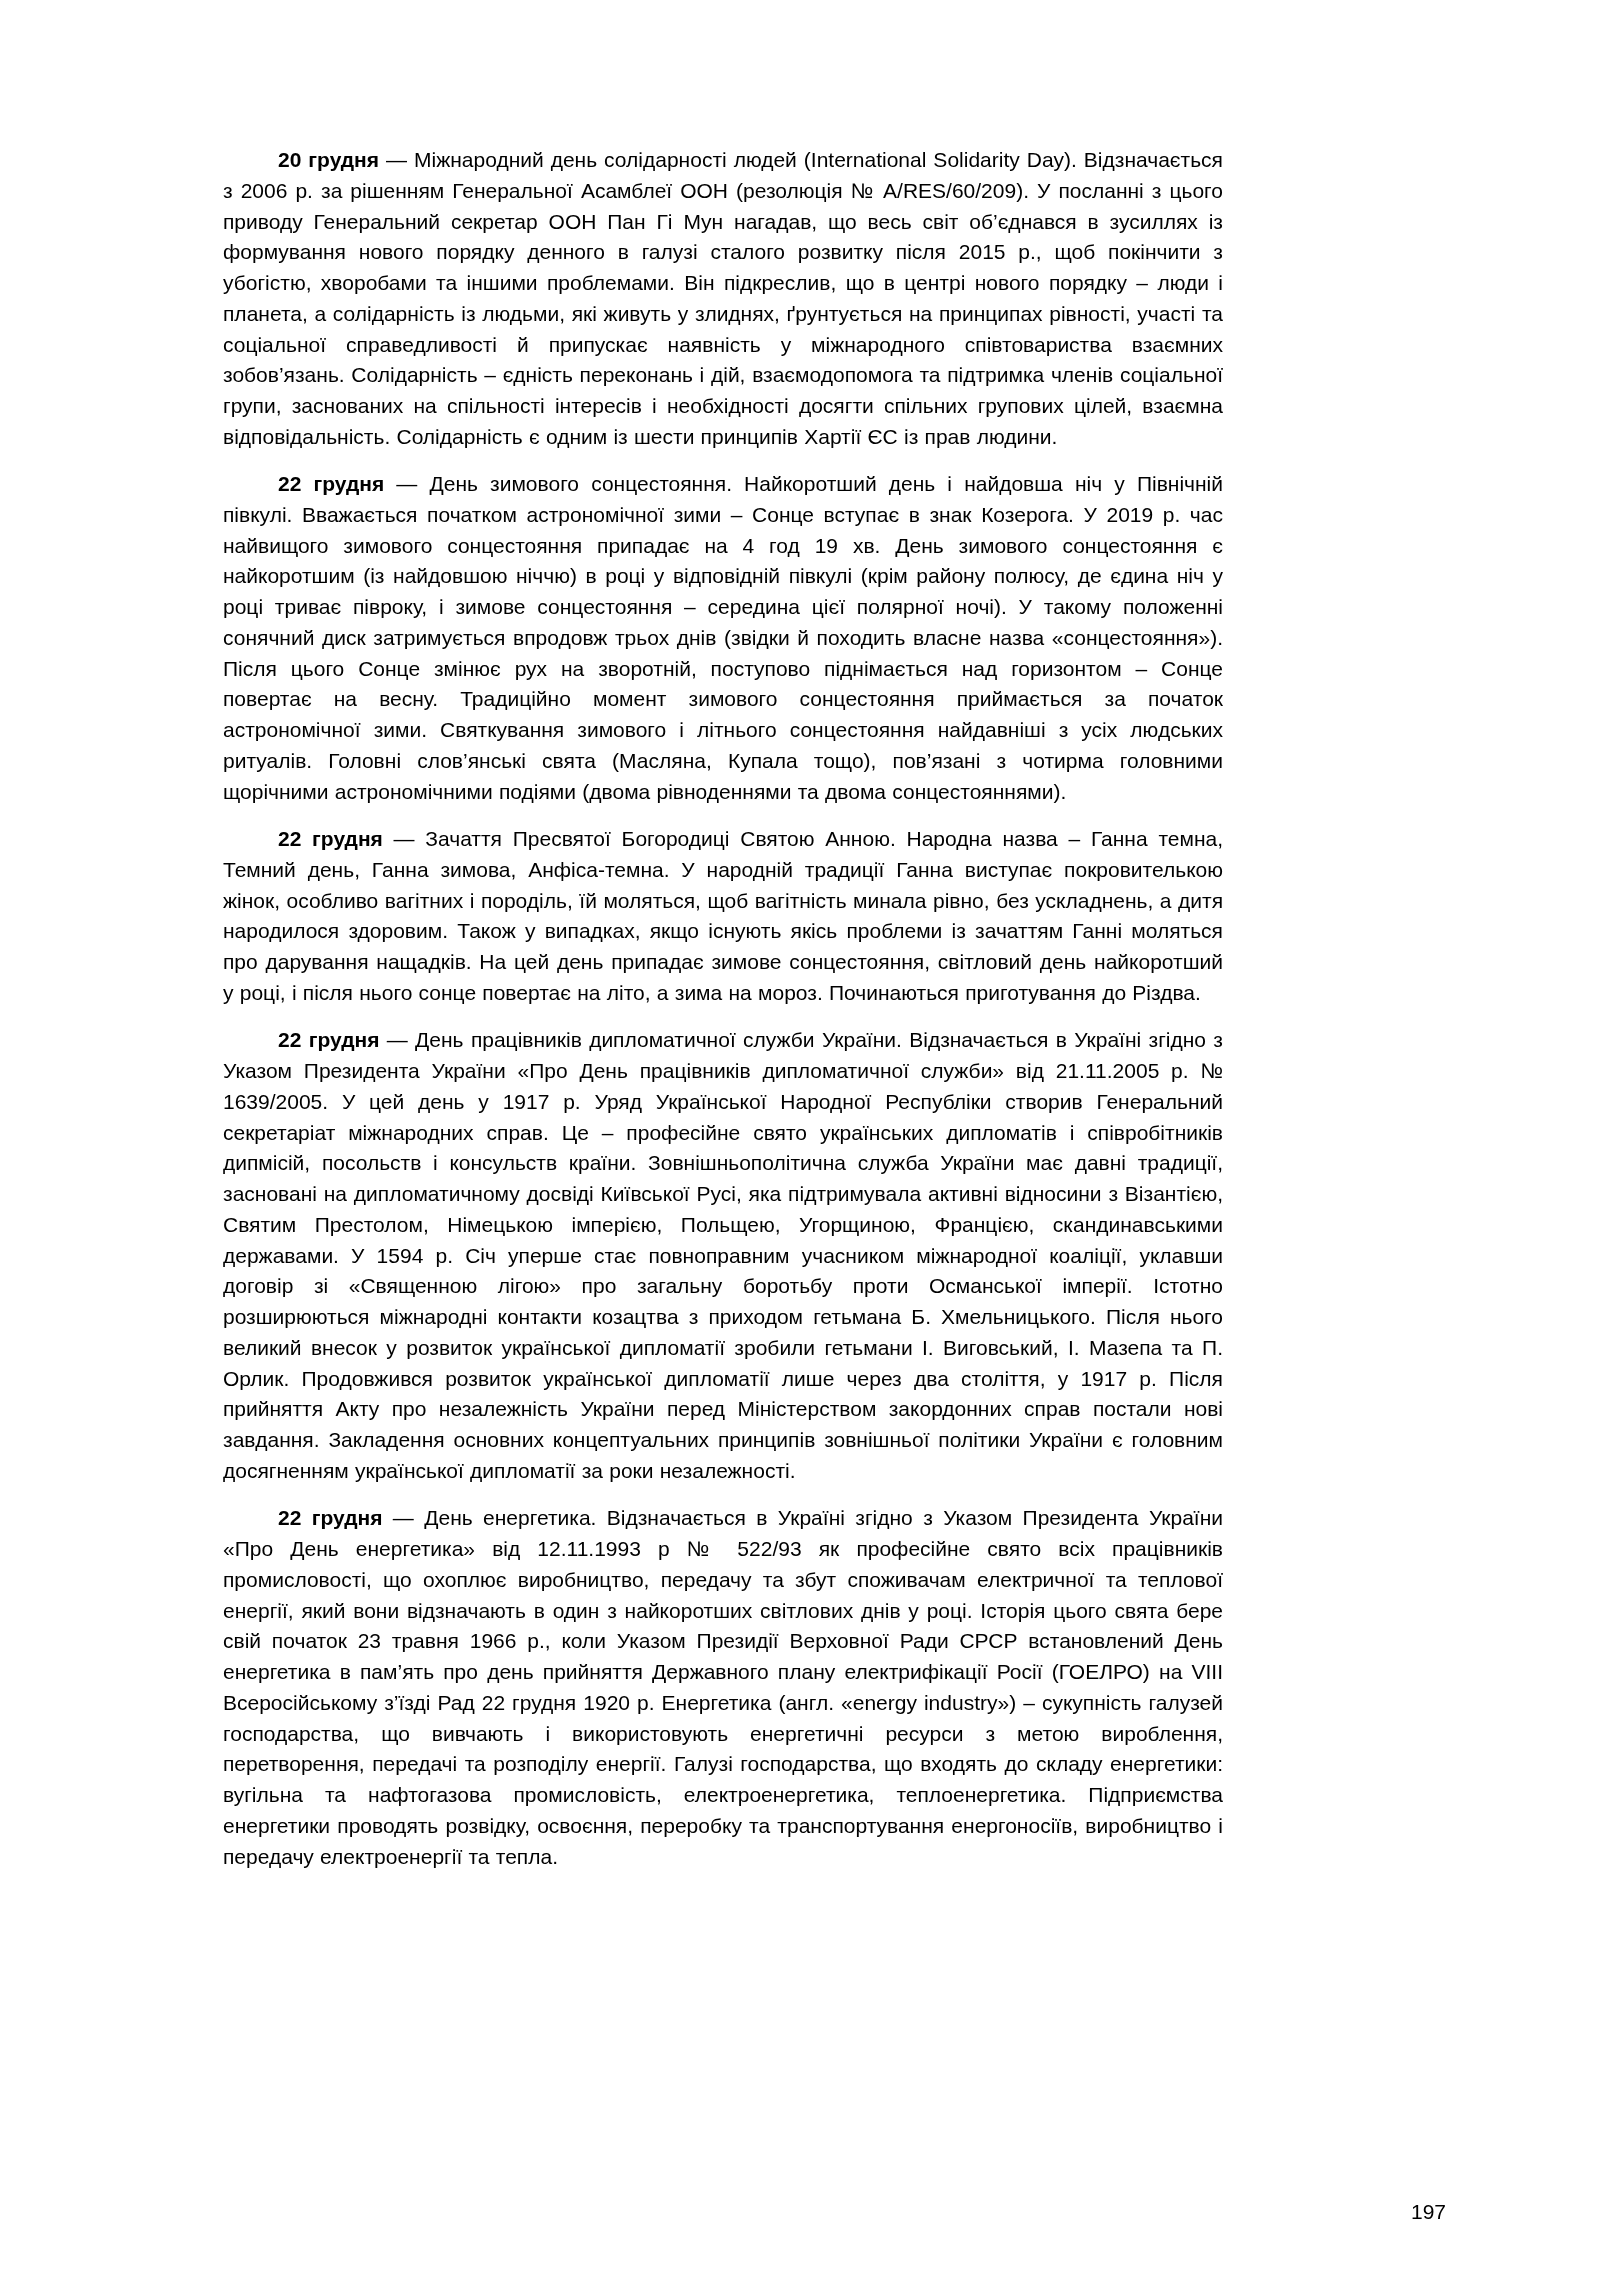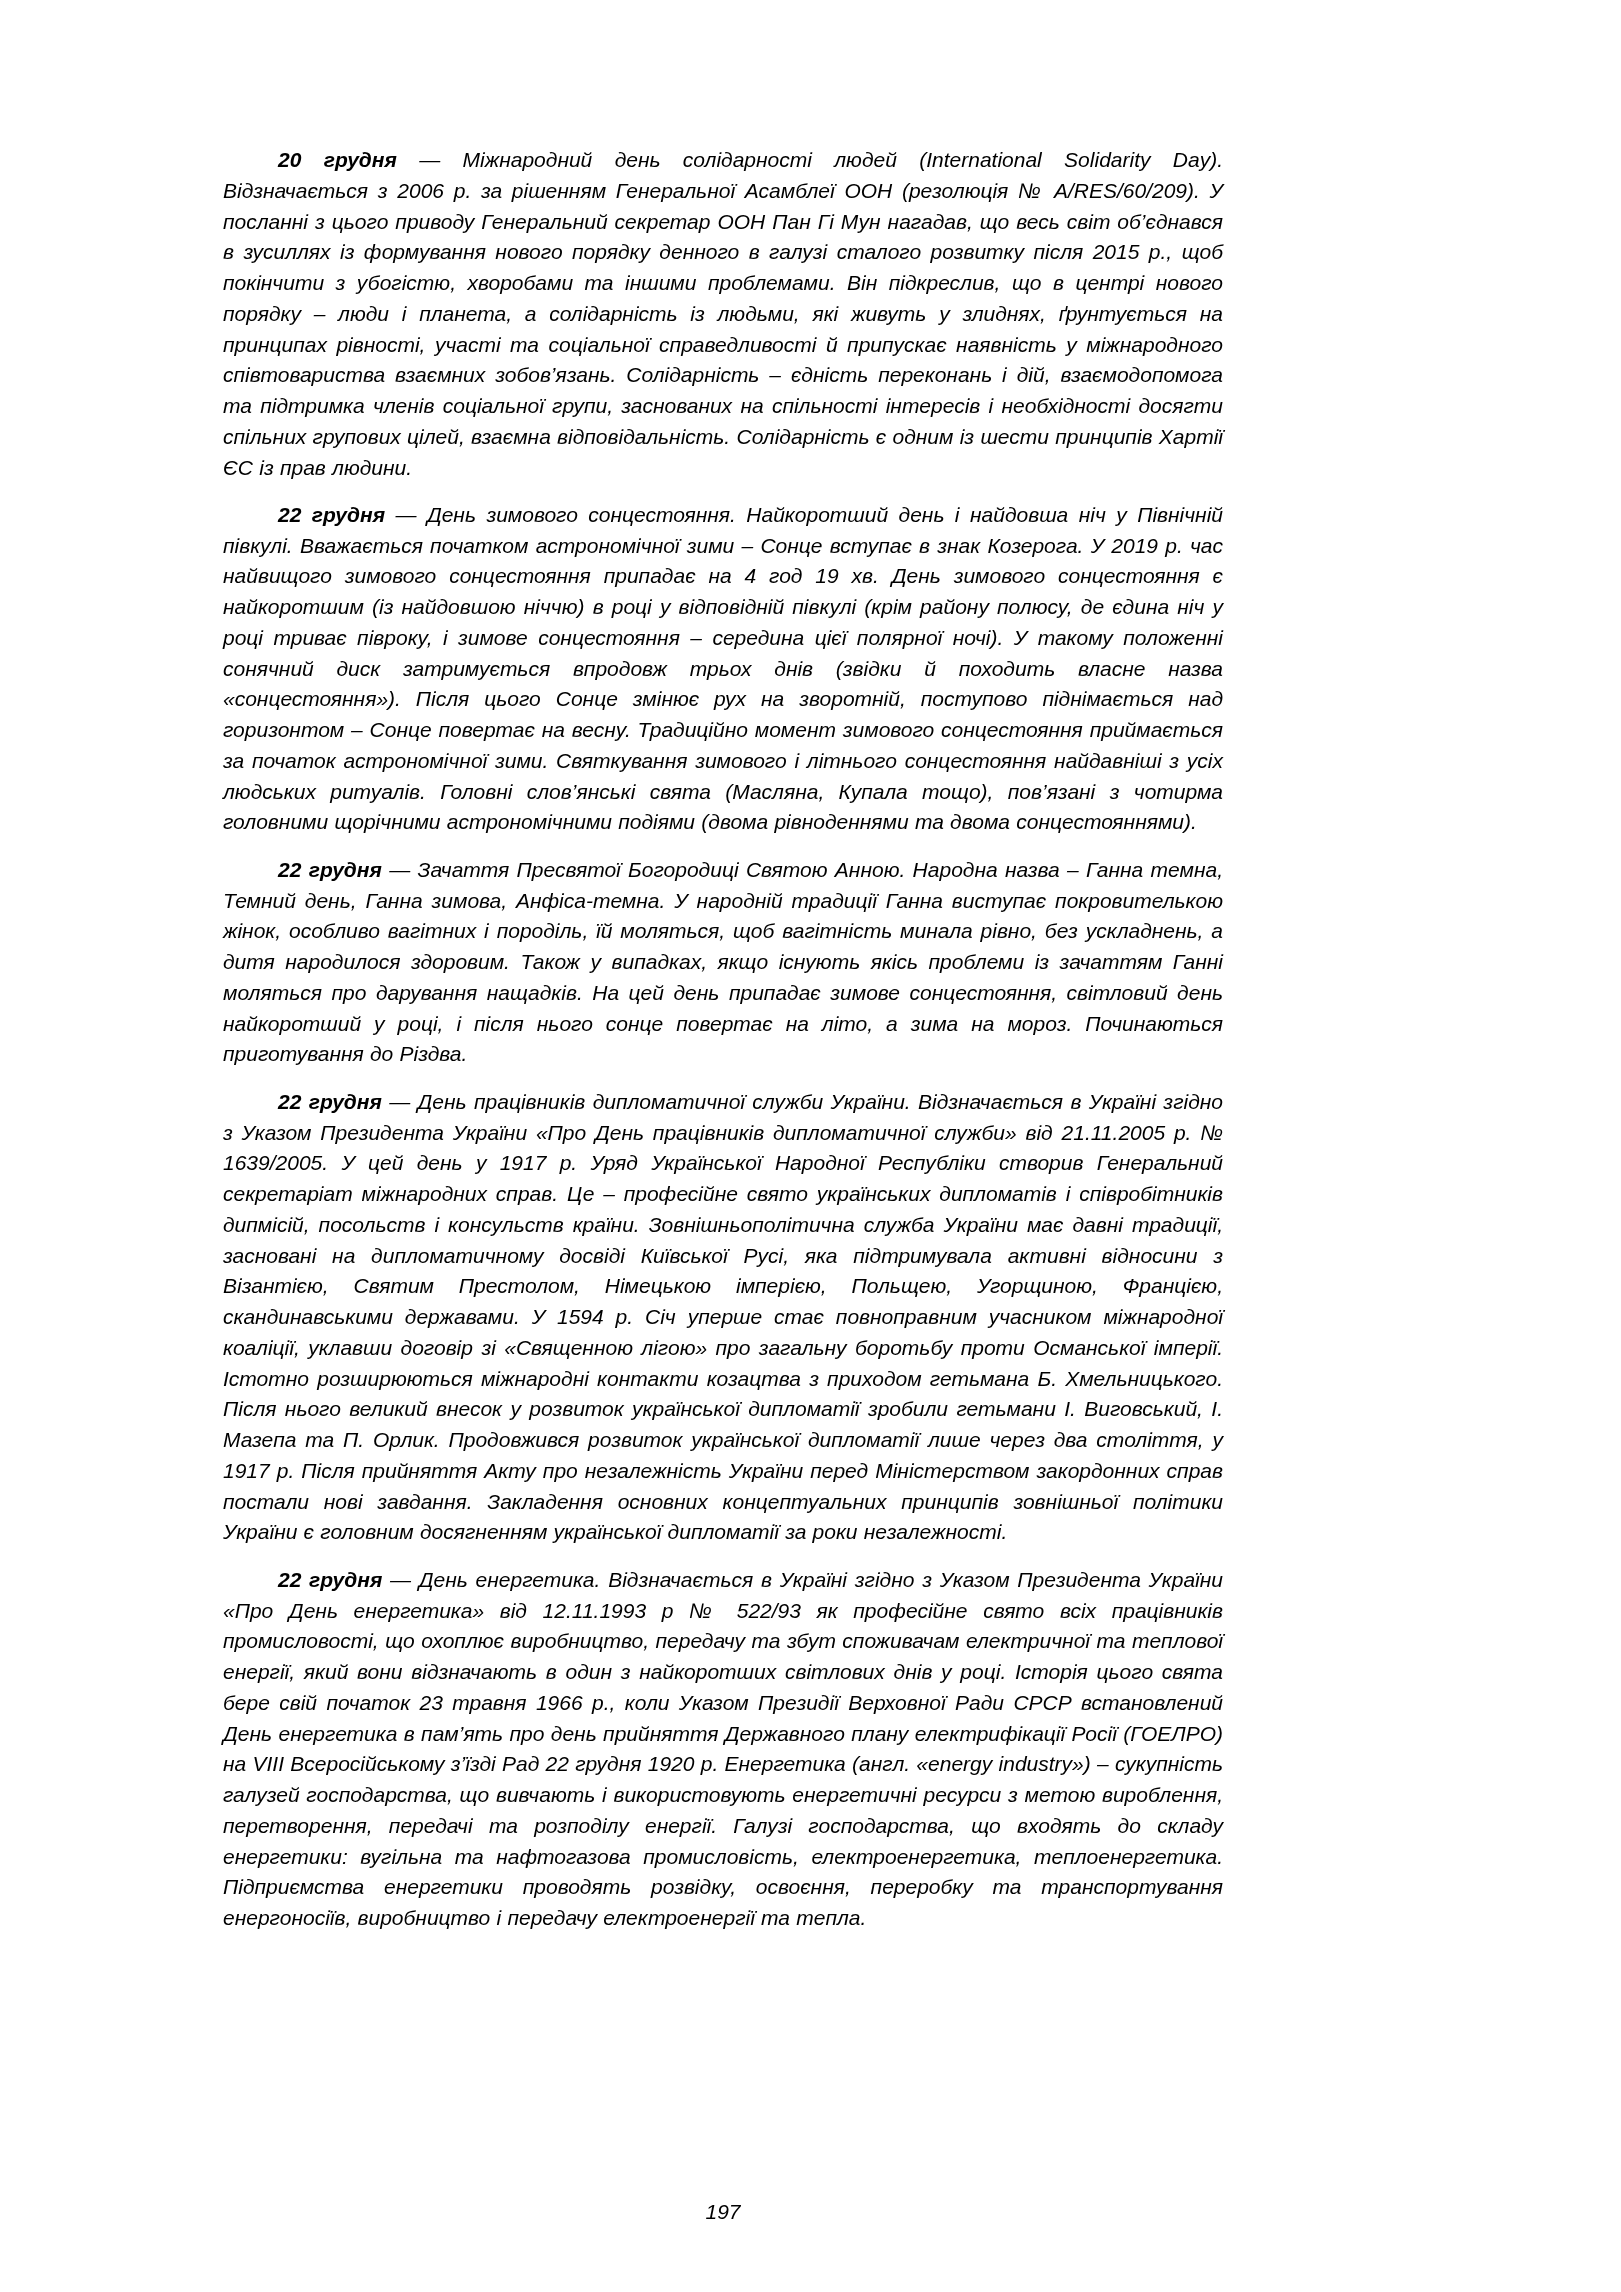--- a/index.html
+++ b/index.html
@@ -12,21 +12,20 @@
     min-height: 2293px;
     font-family: "Liberation Sans", sans-serif;
     color: #000000;
   }
   .page {
     width: 1446px;
     min-height: 2293px;
     box-sizing: border-box;
     padding: 145px 223px 59px 223px;
     position: relative;
-    font-style: italic;
   }
   .entry {
     font-size: 21px;
     line-height: 1.465;
     text-align: justify;
     text-justify: inter-word;
     margin: 0 0 16.7px 0;
     word-spacing: 0.02em;
   }
   .entry .lead {
@@ -34,21 +33,21 @@
   }
   .entry .indent {
     display: inline-block;
     width: 55px;
   }
   .page-number {
     position: absolute;
     left: 0;
     right: 0;
     bottom: 71px;
-    text-align: center;
+    text-align: right;
     font-size: 21px;
     line-height: 1;
   }
 </style>
 </head>
 <body>
 
 <div class="page">
 
   <p class="entry">

